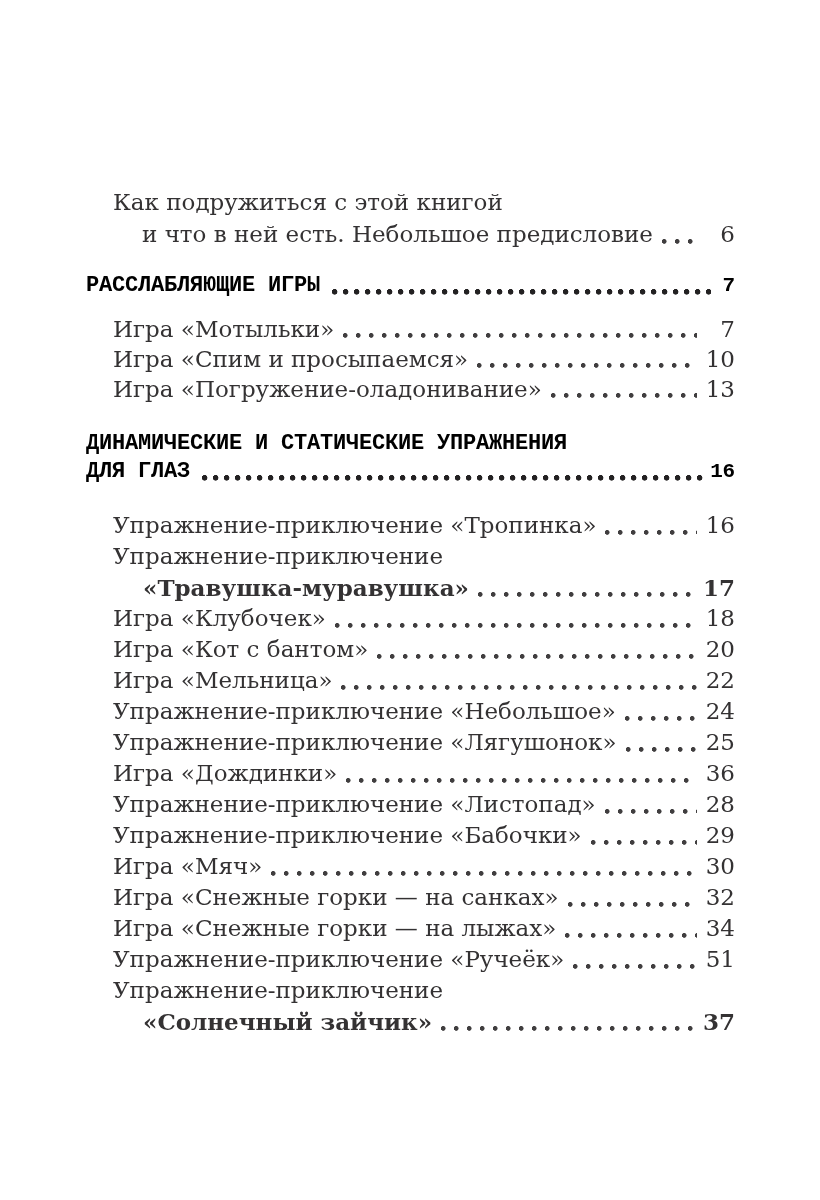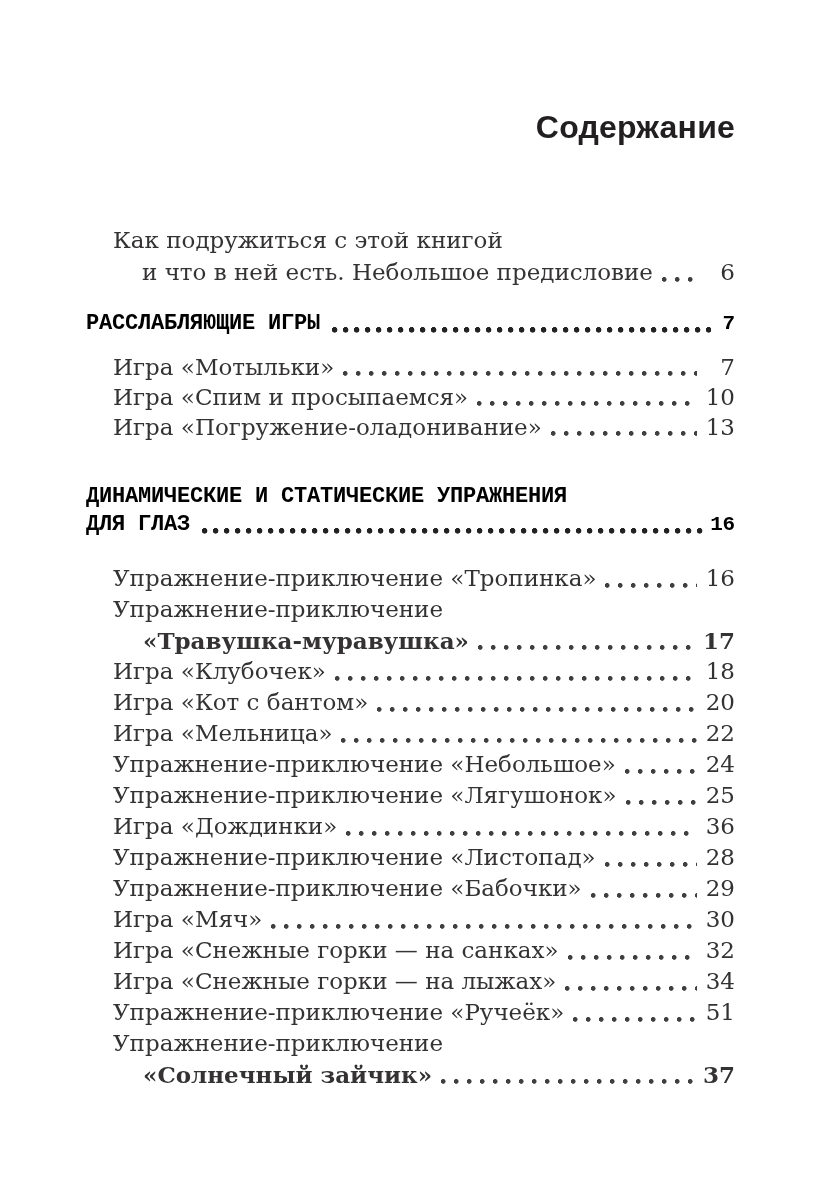--- a/index.html
+++ b/index.html
@@ -63,37 +63,36 @@
   .heading {
     font-family: Liberation Mono, monospace;
     font-weight: bold;
     font-size: 22px;
     line-height: 28px;
     color: #000000;
     letter-spacing: -0.2px;
   }
   .heading .pagenum { min-width: 22px; font-size: 21px; }
   .heading-1 { margin-top: 22px; }
-  .heading-2 { margin-top: 41px; }
+  .heading-2 { margin-top: 26px; }
 
   
   .entries {
     font-size: 23px;
     padding-left: 27px;
   }
   .entries-1 { margin-top: 14px; line-height: 30px; }
   .entries-2 { margin-top: 24px; line-height: 31px; }
   .entries .cont { padding-left: 30px; font-weight: bold; }
 </style>
 </head>
 <body>
 
 <div class="page">
 
-  <div class="title">Содержание</div>
 
   <div class="preface">
     <div class="row">
       <span class="label">Как подружиться с этой книгой</span>
     </div>
     <div class="row cont">
       <span class="label">и что в ней есть. Небольшое предисловие</span>
       <span class="leader"></span>
       <span class="pagenum">6</span>
     </div>

